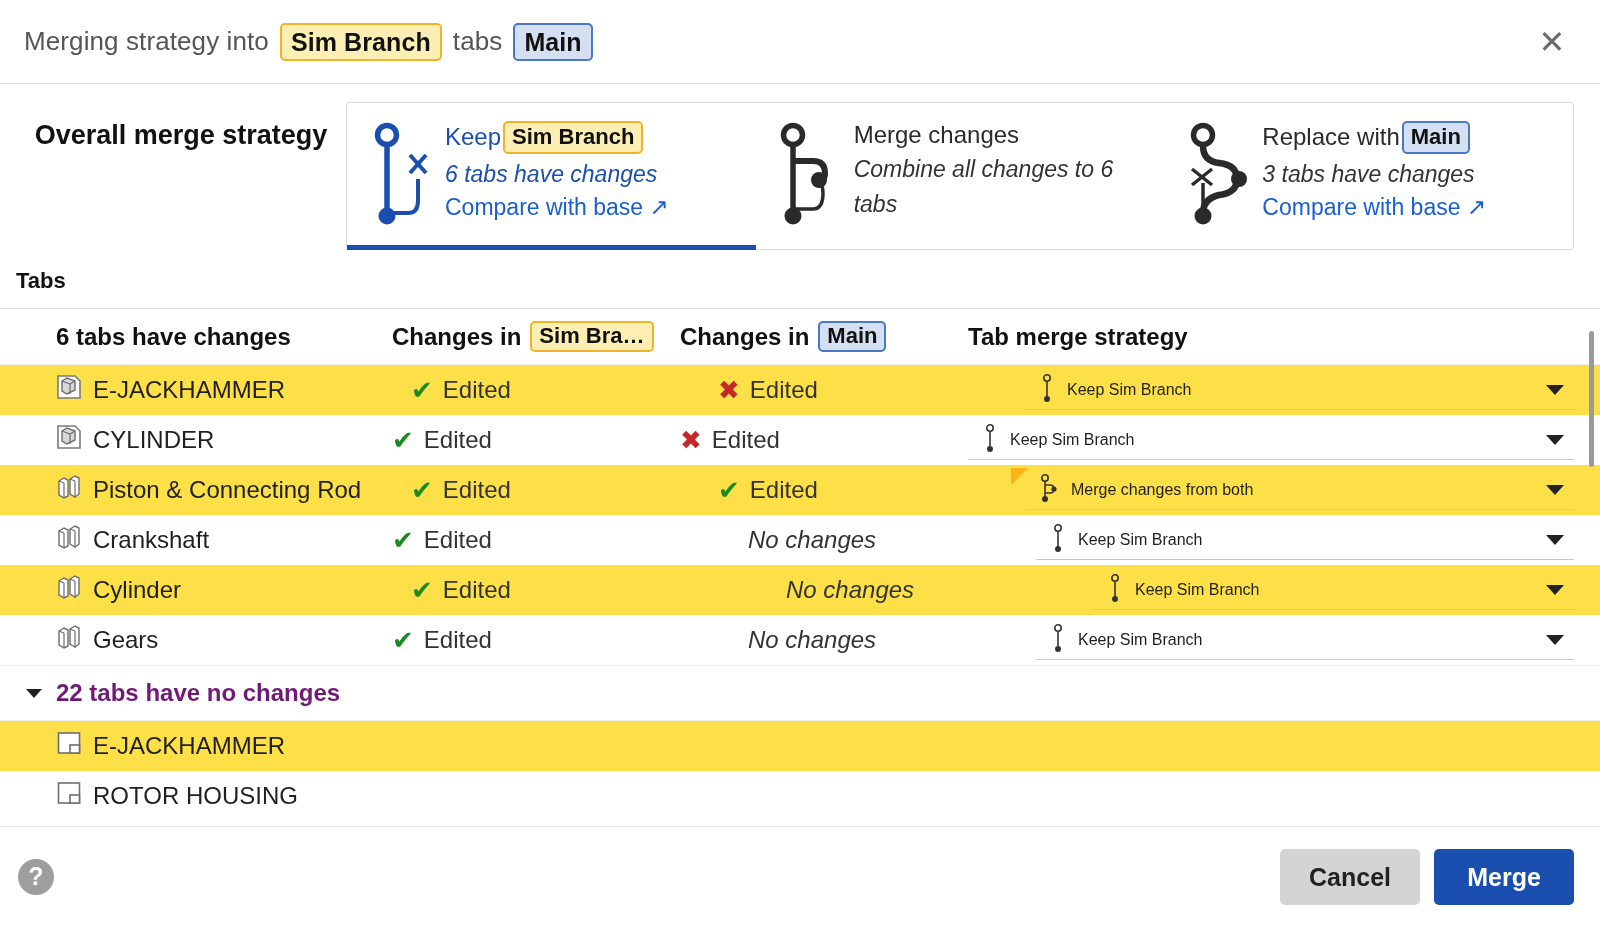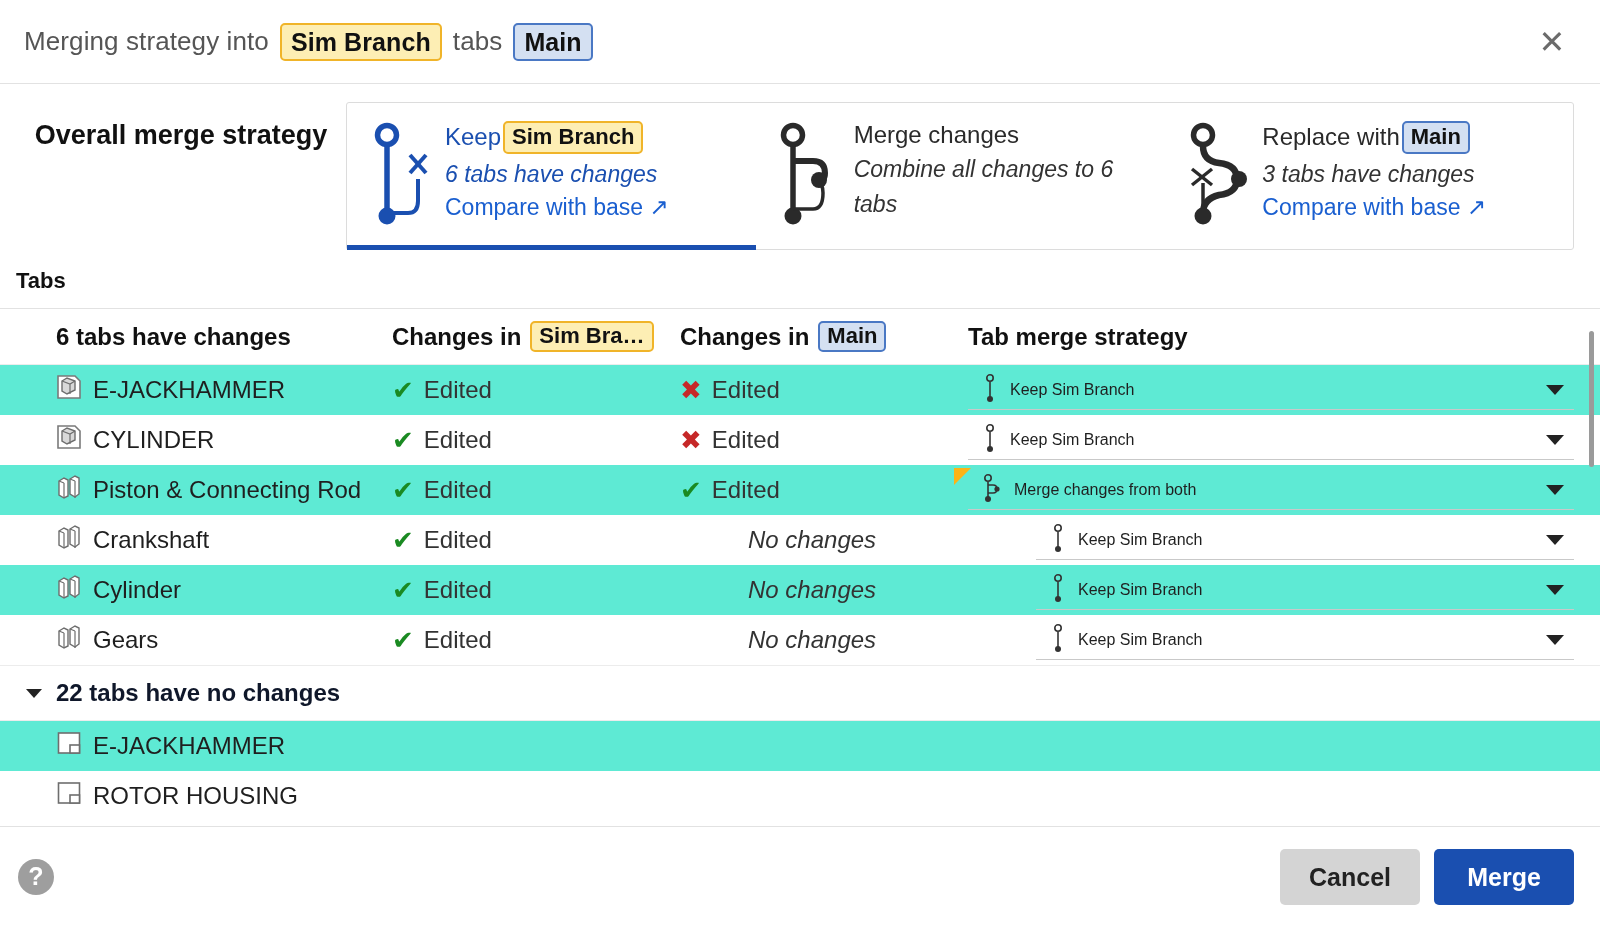--- a/index.html
+++ b/index.html
@@ -84,21 +84,21 @@
   .th .chip{font-size:22px;padding:1px 7px;border-width:2px;}
   .col-name{width:336px;min-width:336px;}
   .col-a{width:288px;min-width:288px;}
   .col-b{width:288px;min-width:288px;}
   .col-s{flex:1;}
 
   .row{
     display:flex;align-items:center;height:50px;box-sizing:border-box;
     padding-left:56px;
   }
-  .row.alt{background:#5eead4;}
+  .row.alt{background:#fde047;gap:19px;}
   .cell{display:flex;align-items:center;}
   .cell.name{width:336px;min-width:336px;gap:11px;font-size:24px;color:#1f1f1f;white-space:nowrap;}
   .cell.st{width:288px;min-width:288px;gap:10px;font-size:24px;color:#333;}
   .cell.st.nochg{font-style:italic;color:#333;padding-left:68px;}
   .tick{color:#1a8a22;font-size:26px;font-weight:bold;line-height:1;}
   .cross{color:#c62828;font-size:26px;font-weight:bold;line-height:1;}
 
   .dd{
     flex:1;margin-right:26px;height:40px;position:relative;box-sizing:border-box;
     border-bottom:1px solid #c9c9c9;display:flex;align-items:center;
@@ -113,21 +113,21 @@
   .dd-flag{
     position:absolute;left:-14px;top:-2px;width:0;height:0;
     border-top:17px solid #fcb316;border-right:17px solid transparent;
   }
 
   .group-row{
     display:flex;align-items:center;height:56px;box-sizing:border-box;
     padding-left:26px;gap:14px;border-bottom:1px solid #ececec;border-top:1px solid #ececec;cursor:pointer;
   }
   .group-caret{width:0;height:0;border-left:8px solid transparent;border-right:8px solid transparent;border-top:9px solid #222;}
-  .group-label{font-size:24px;font-weight:bold;color:#0f172a;}
+  .group-label{font-size:24px;font-weight:bold;color:#701a75;}
 
   .scrollbar{
     position:absolute;right:6px;top:22px;width:5px;height:136px;
     background:#9a9a9a;border-radius:3px;cursor:pointer;
   }
 
   
   .footer{
     height:100px;min-height:100px;box-sizing:border-box;
     border-top:1px solid #e2e2e2;background:#fff;

